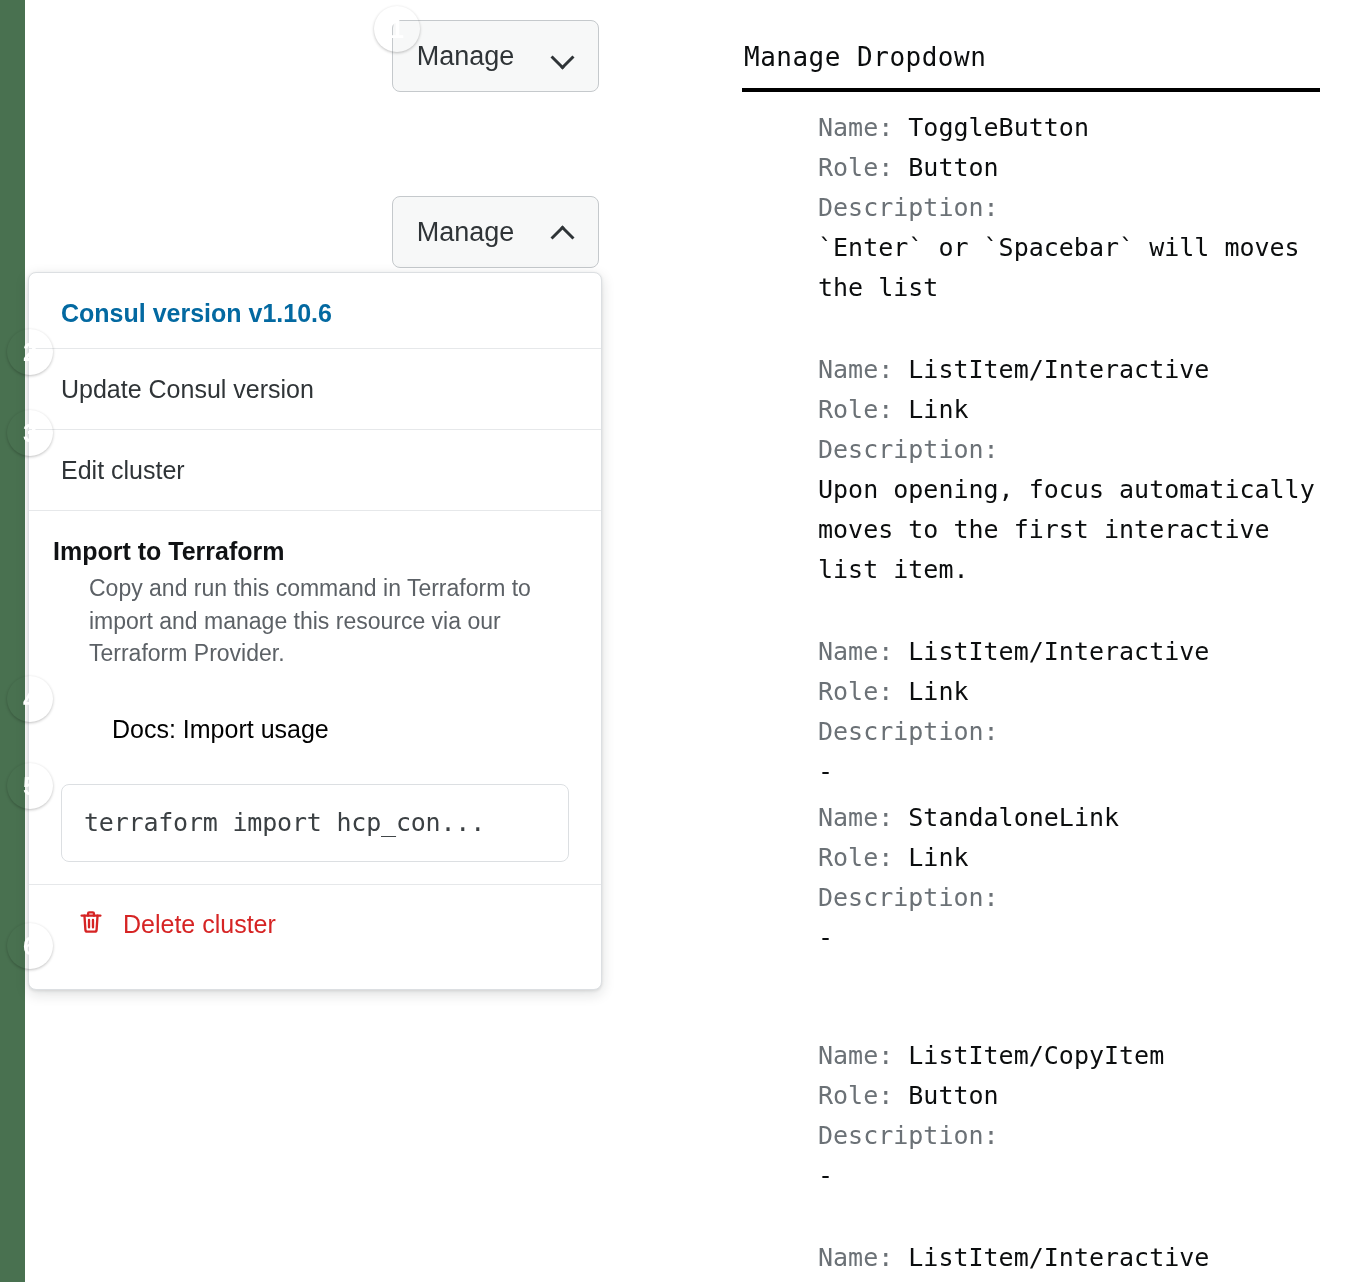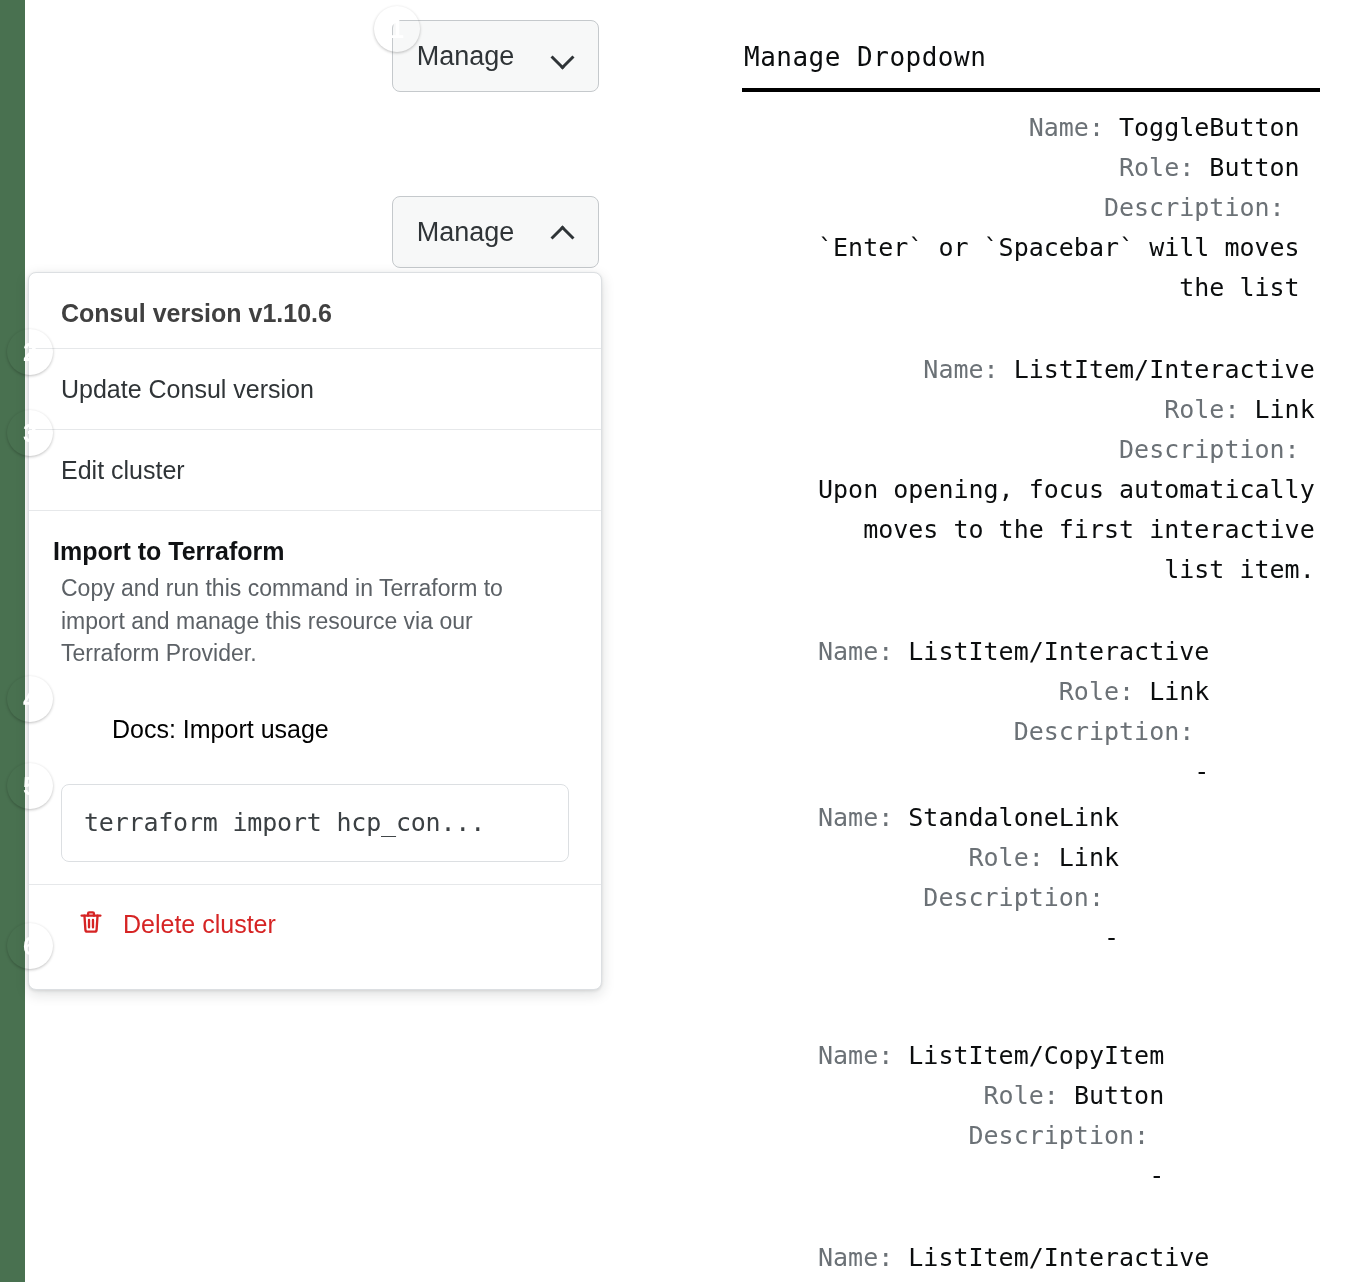--- a/index.html
+++ b/index.html
@@ -62,37 +62,37 @@
     width:574px;height:718px;
     background:#ffffff;
     border:1px solid #dcdfe2;
     border-radius:8px;
     box-shadow:0 4px 14px rgba(20,25,30,.14), 0 1px 3px rgba(20,25,30,.10);
     box-sizing:border-box;
     overflow:hidden;
   }
   .dd-head{
     padding:26px 32px 20px 32px;
-    font-size:25px;font-weight:bold;color:#404040;
+    font-size:25px;font-weight:bold;color:#0369a1;
   }
   .dd-item{
     box-sizing:border-box;
     padding:0 32px;
     height:80px;
     display:flex;align-items:center;gap:18px;
     font-size:25px;color:#2f3437;
   }
   .dd-sep{height:1px;background:#e6e8ea;margin:0;}
   .dd-section-title{
     padding:26px 32px 6px 24px;
     font-size:25px;font-weight:bold;color:#101214;
   }
   .dd-section-body{
     padding:0 32px 20px 32px;
-    font-size:23px;line-height:1.42;color:#5c6166;
+    font-size:23px;line-height:1.42;color:#5c6166;margin-left:28px;
   }
   .dd-link{
     box-sizing:border-box;padding:0 32px;height:80px;
     display:flex;align-items:center;gap:23px;
     font-size:25px;color:#1council;font-weight:500;
   }
   .dd-copyrow{
     box-sizing:border-box;padding:14px 32px 22px 32px;
   }
   .copybox{
@@ -141,21 +141,20 @@
     position:absolute;left:4px;top:42px;
     font-family:"DejaVu Sans Mono", monospace;
     font-size:26px;color:#0b0d0e;letter-spacing:0.5px;
   }
   #right-rule{
     position:absolute;left:2px;top:88px;width:578px;height:4px;background:#000;
   }
   .spec{
     position:absolute;left:0;
     width:600px;
-    text-align:right;
   }
   .pin{
     position:absolute;left:7px;
     width:48px;height:48px;
     background:#1council;
     border-radius:24px 24px 0 24px;
     color:#fff;font-size:25px;font-weight:bold;
     font-family:"Liberation Sans", sans-serif;
     display:flex;align-items:center;justify-content:center;
   }

